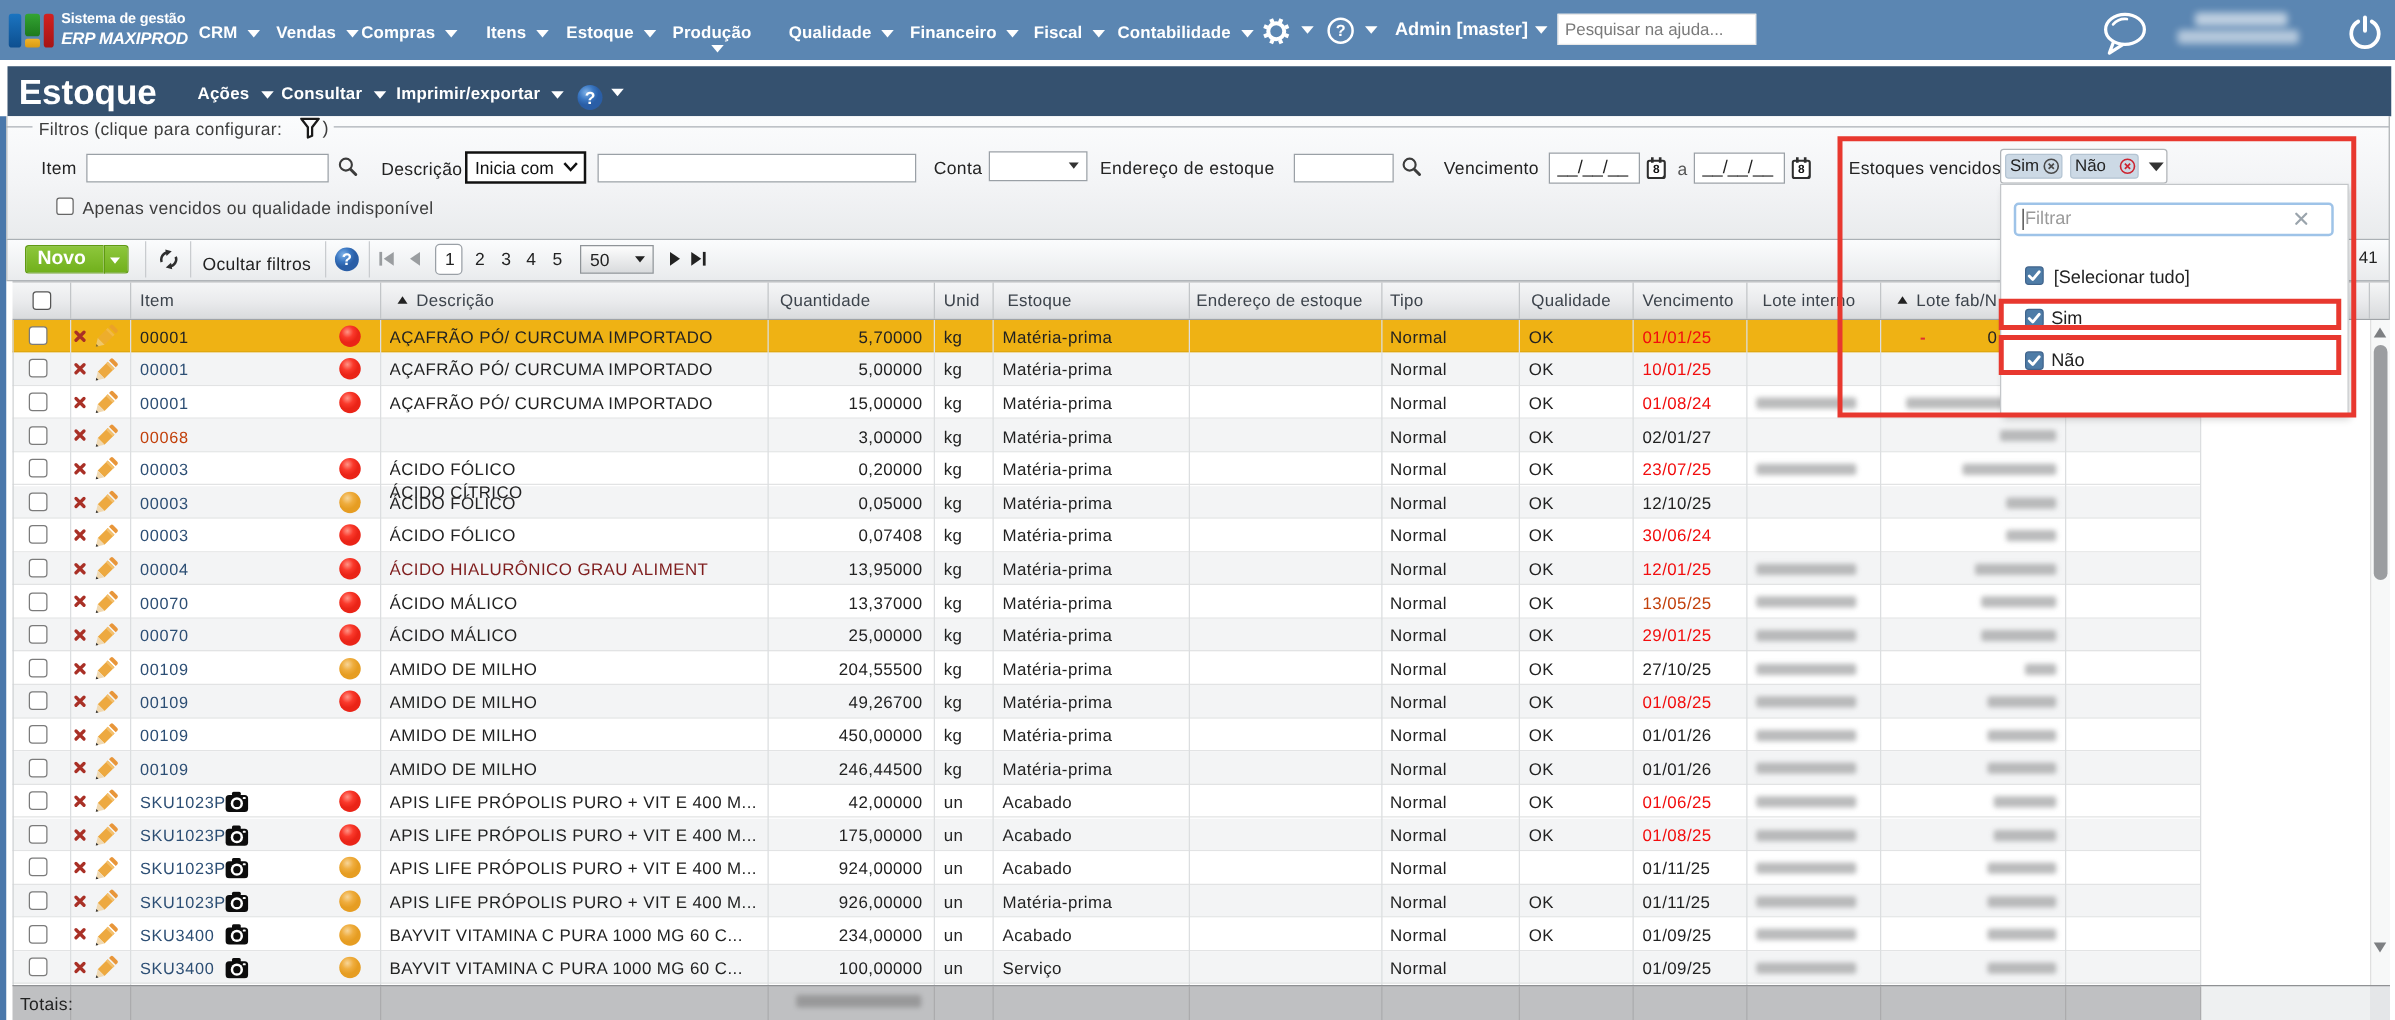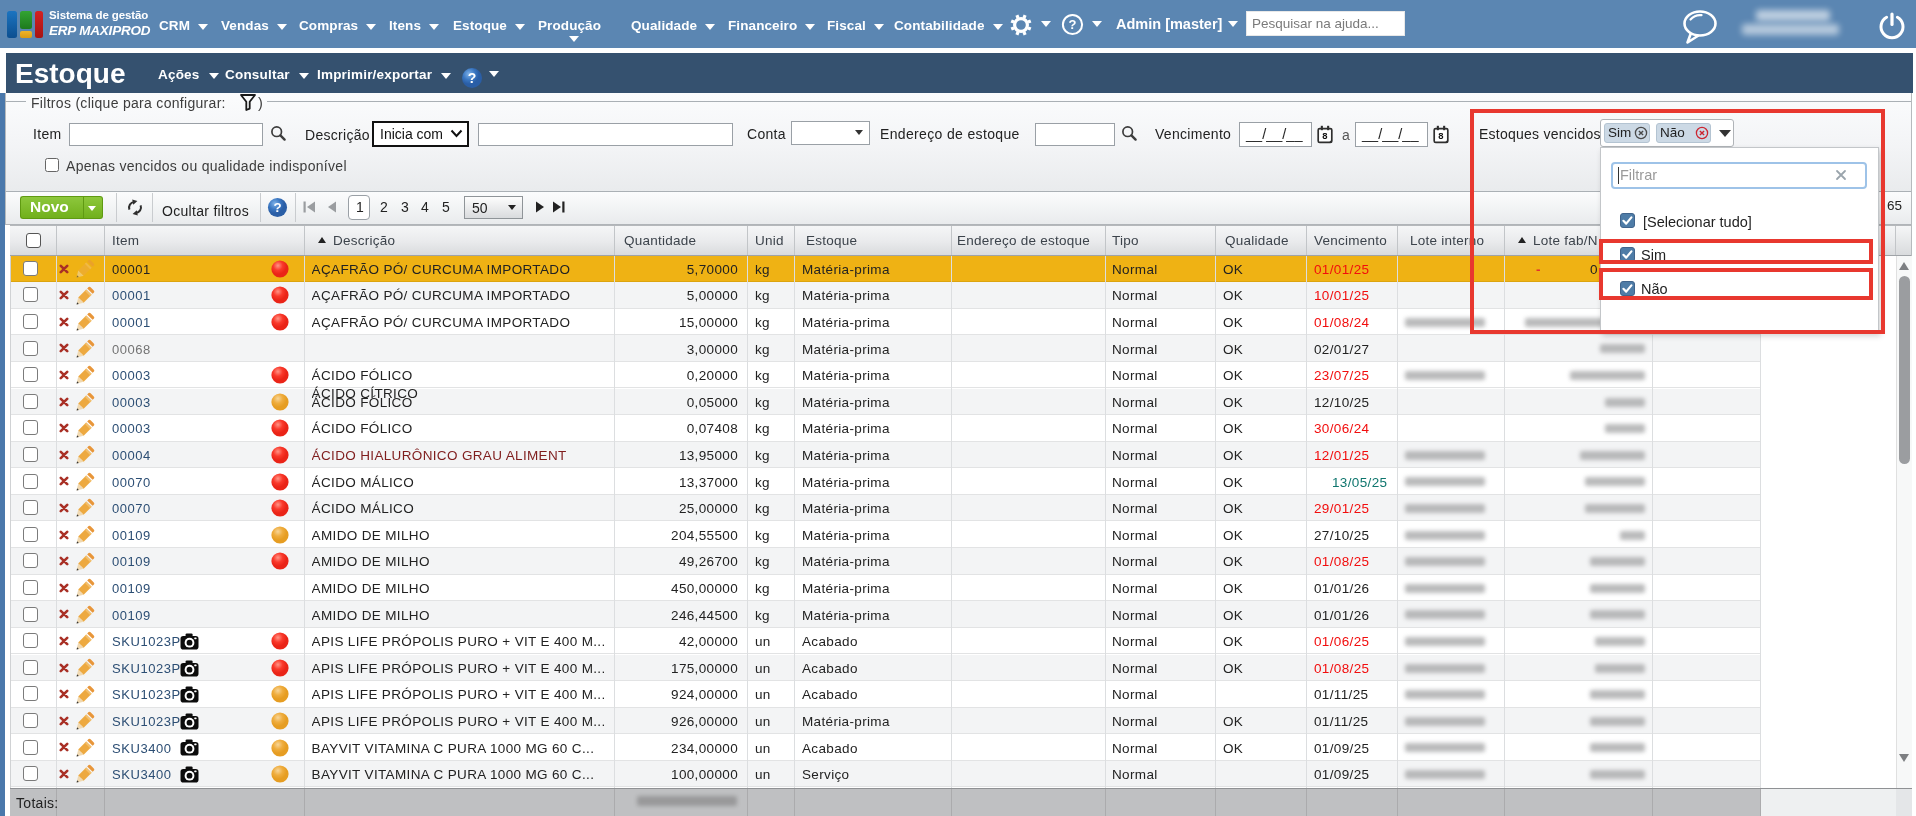--- a/index.html
+++ b/index.html
@@ -17,21 +17,21 @@
 <div class="abs" style="left:49px;top:9px;font-size:11.5px;color:#fff;font-weight:bold;white-space:nowrap;letter-spacing:-.1px;">Sistema de gestão</div>
 <div class="abs" style="left:49px;top:22.5px;font-size:13.5px;color:#fff;font-weight:bold;white-space:nowrap;font-style:italic;letter-spacing:-.2px;">ERP MAXIPROD</div>
 <div class="abs" style="left:159px;top:18px;display:flex;align-items:center;">
     <span style="font-size:13.5px;font-weight:bold;color:#fff;letter-spacing:.1px;">CRM</span>
     <span class="tri-d" style="margin-left:8px;margin-top:2.5px;"></span>
   </div>
 <div class="abs" style="left:221px;top:18px;display:flex;align-items:center;">
     <span style="font-size:13.5px;font-weight:bold;color:#fff;letter-spacing:.1px;">Vendas</span>
     <span class="tri-d" style="margin-left:8px;margin-top:2.5px;"></span>
   </div>
-<div class="abs" style="left:299px;top:18px;display:flex;align-items:center;">
+<div class="abs" style="left:289px;top:18px;display:flex;align-items:center;">
     <span style="font-size:13.5px;font-weight:bold;color:#fff;letter-spacing:.1px;">Compras</span>
     <span class="tri-d" style="margin-left:8px;margin-top:2.5px;"></span>
   </div>
 <div class="abs" style="left:389px;top:18px;display:flex;align-items:center;">
     <span style="font-size:13.5px;font-weight:bold;color:#fff;letter-spacing:.1px;">Itens</span>
     <span class="tri-d" style="margin-left:8px;margin-top:2.5px;"></span>
   </div>
 <div class="abs" style="left:453px;top:18px;display:flex;align-items:center;">
     <span style="font-size:13.5px;font-weight:bold;color:#fff;letter-spacing:.1px;">Estoque</span>
     <span class="tri-d" style="margin-left:8px;margin-top:2.5px;"></span>
@@ -226,21 +226,21 @@
 <div class="abs" style="left:508px;top:205px;">
     <div style="width:0;height:0;border-left:4.5px solid transparent;border-right:4.5px solid transparent;border-top:5.5px solid #222;"></div>
   </div>
 <svg class="abs" style="left:535px;top:201px" width="10" height="12" viewBox="0 0 10 12">
     <path d="M1 0.5 L1 11.5 L9 6 Z" fill="#222"></path>
   </svg>
 <svg class="abs" style="left:552px;top:201px" width="13" height="12" viewBox="0 0 13 12">
     <rect x="10.3" y="0.5" width="2.2" height="11" fill="#222"></rect>
     <path d="M1 0.5 L1 11.5 L9 6 Z" fill="#222"></path>
   </svg>
-<div class="abs" style="left:1887px;top:198px;font-size:13.5px;color:#222;font-weight:normal;white-space:nowrap;">65</div>
+<div class="abs" style="left:1887px;top:198px;font-size:13.5px;color:#222;font-weight:normal;white-space:nowrap;">41</div>
 <div class="abs" style="left:10px;top:225px;width:1886px;height:30.5px;background:linear-gradient(180deg,#f5f6f7,#e9eaec 55%,#d9dbdd);border-top:1px solid #b5b8bb;border-bottom:1px solid #9fa3a7;"></div>
 <div class="abs" style="left:1896px;top:225px;width:16px;height:30.5px;background:linear-gradient(180deg,#f5f6f7,#d9dbdd);border-top:1px solid #b5b8bb;border-bottom:1px solid #9fa3a7;"></div>
 <div class="abs" style="left:55.7px;top:226px;width:1px;height:29px;background:#c2c5c8;"></div>
 <div class="abs" style="left:103.5px;top:226px;width:1px;height:29px;background:#c2c5c8;"></div>
 <div class="abs" style="left:303.6px;top:226px;width:1px;height:29px;background:#c2c5c8;"></div>
 <div class="abs" style="left:614px;top:226px;width:1px;height:29px;background:#c2c5c8;"></div>
 <div class="abs" style="left:747px;top:226px;width:1px;height:29px;background:#c2c5c8;"></div>
 <div class="abs" style="left:794px;top:226px;width:1px;height:29px;background:#c2c5c8;"></div>
 <div class="abs" style="left:951px;top:226px;width:1px;height:29px;background:#c2c5c8;"></div>
 <div class="abs" style="left:1105px;top:226px;width:1px;height:29px;background:#c2c5c8;"></div>
@@ -411,21 +411,21 @@
 <svg class="abs" style="left:75px;top:338.8px" width="20" height="20" viewBox="0 0 20 20">
     <g>
       <path d="M11.2 3.4 L16.6 8.8 L8.6 16.8 L3.2 11.4 Z" fill="#eda940"></path>
       <path d="M11.2 3.4 L16.6 8.8 L15.2 10.2 L9.8 4.8 Z" fill="#f3c06e"></path>
       <path d="M4.6 12.8 L10.0 18.2 L8.6 16.8 L3.2 11.4 Z" fill="#d88f28"></path>
       <path d="M12.2 2.4 L13.6 1.0 Q14.6 0.2 15.6 1.2 L18.8 4.4 Q19.8 5.4 19.0 6.4 L17.6 7.8 Z" fill="#e8963a"></path>
       <path d="M3.2 11.4 L8.6 16.8 L1.6 18.4 Z" fill="#f0d9b2"></path>
       <path d="M1.6 18.4 L3.8 17.9 L2.1 16.2 Z" fill="#333"></path>
     </g>
   </svg>
-<div class="abs" style="left:112px;top:341.5px;font-size:13px;color:#737373;font-weight:normal;white-space:nowrap;letter-spacing:.55px;">00068</div>
+<div class="abs" style="left:112px;top:341.5px;font-size:13px;color:#c2410c;font-weight:normal;white-space:nowrap;letter-spacing:.55px;">00068</div>
 <div class="abs" style="left:311.6px;top:341.5px;font-size:13.5px;color:#222;font-weight:normal;white-space:nowrap;max-width:298px;overflow:hidden;letter-spacing:.35px;margin-top:44px;">ÁCIDO CÍTRICO</div>
 <div class="abs" style="left:614px;top:341.5px;width:124px;text-align:right;font-size:13.5px;color:#222;letter-spacing:.35px;">3,00000</div>
 <div class="abs" style="left:755px;top:341.5px;font-size:13.5px;color:#222;font-weight:normal;white-space:nowrap;letter-spacing:.35px;">kg</div>
 <div class="abs" style="left:802px;top:341.5px;font-size:13.5px;color:#222;font-weight:normal;white-space:nowrap;letter-spacing:.35px;">Matéria-prima</div>
 <div class="abs" style="left:1112px;top:341.5px;font-size:13.5px;color:#222;font-weight:normal;white-space:nowrap;letter-spacing:.35px;">Normal</div>
 <div class="abs" style="left:1223px;top:341.5px;font-size:13.5px;color:#222;font-weight:normal;white-space:nowrap;letter-spacing:.35px;">OK</div>
 <div class="abs" style="left:1314px;top:341.5px;font-size:13.5px;color:#222;font-weight:normal;white-space:nowrap;letter-spacing:.35px;">02/01/27</div>
 <div class="blur1" style="left:1600.0px;top:344.3px;width:45px;height:9px;"></div>
 <div class="ckb" style="left:22.5px;top:367.2px;border-color:#7b7b7b;"></div>
 <svg class="abs" style="left:59px;top:369.9px" width="10" height="10" viewBox="0 0 10 10">
@@ -585,21 +585,21 @@
       </radialGradient>
     </defs>
     <circle cx="9" cy="9" r="8.6" fill="url(#cr)"></circle>
   </svg>
 <div class="abs" style="left:311.6px;top:474.5px;font-size:13.5px;color:#222;font-weight:normal;white-space:nowrap;max-width:298px;overflow:hidden;letter-spacing:.35px;">ÁCIDO MÁLICO</div>
 <div class="abs" style="left:614px;top:474.5px;width:124px;text-align:right;font-size:13.5px;color:#222;letter-spacing:.35px;">13,37000</div>
 <div class="abs" style="left:755px;top:474.5px;font-size:13.5px;color:#222;font-weight:normal;white-space:nowrap;letter-spacing:.35px;">kg</div>
 <div class="abs" style="left:802px;top:474.5px;font-size:13.5px;color:#222;font-weight:normal;white-space:nowrap;letter-spacing:.35px;">Matéria-prima</div>
 <div class="abs" style="left:1112px;top:474.5px;font-size:13.5px;color:#222;font-weight:normal;white-space:nowrap;letter-spacing:.35px;">Normal</div>
 <div class="abs" style="left:1223px;top:474.5px;font-size:13.5px;color:#222;font-weight:normal;white-space:nowrap;letter-spacing:.35px;">OK</div>
-<div class="abs" style="left:1314px;top:474.5px;font-size:13.5px;color:#0f766e;font-weight:normal;white-space:nowrap;letter-spacing:.35px;margin-left:18px;">13/05/25</div>
+<div class="abs" style="left:1314px;top:474.5px;font-size:13.5px;color:#c2410c;font-weight:normal;white-space:nowrap;letter-spacing:.35px;">13/05/25</div>
 <div class="blur1" style="left:1405px;top:477.3px;width:80px;height:9px;"></div>
 <div class="blur1" style="left:1585.0px;top:477.3px;width:60px;height:9px;"></div>
 <div class="ckb" style="left:22.5px;top:500.2px;border-color:#7b7b7b;"></div>
 <svg class="abs" style="left:59px;top:502.9px" width="10" height="10" viewBox="0 0 10 10">
     <path d="M1.8 1.8 L8.2 8.2 M8.2 1.8 L1.8 8.2" stroke="#a93026" stroke-width="2.6" stroke-linecap="round"></path>
   </svg>
 <svg class="abs" style="left:75px;top:498.4px" width="20" height="20" viewBox="0 0 20 20">
     <g>
       <path d="M11.2 3.4 L16.6 8.8 L8.6 16.8 L3.2 11.4 Z" fill="#eda940"></path>
       <path d="M11.2 3.4 L16.6 8.8 L15.2 10.2 L9.8 4.8 Z" fill="#f3c06e"></path>

